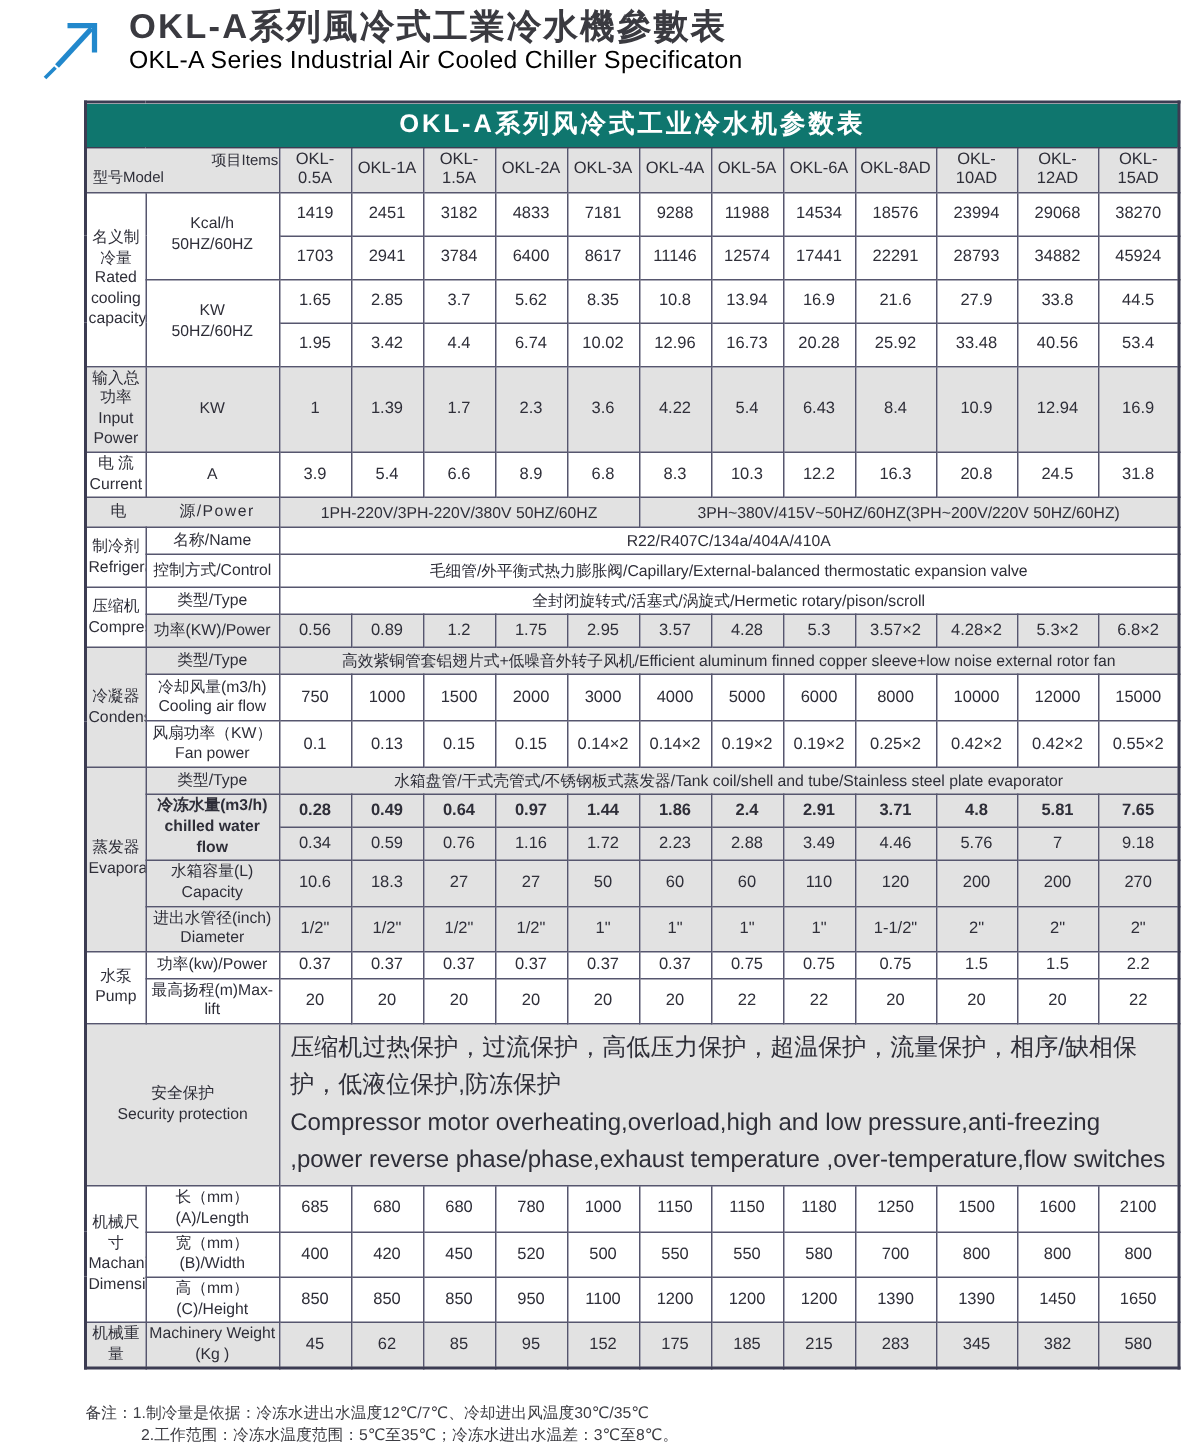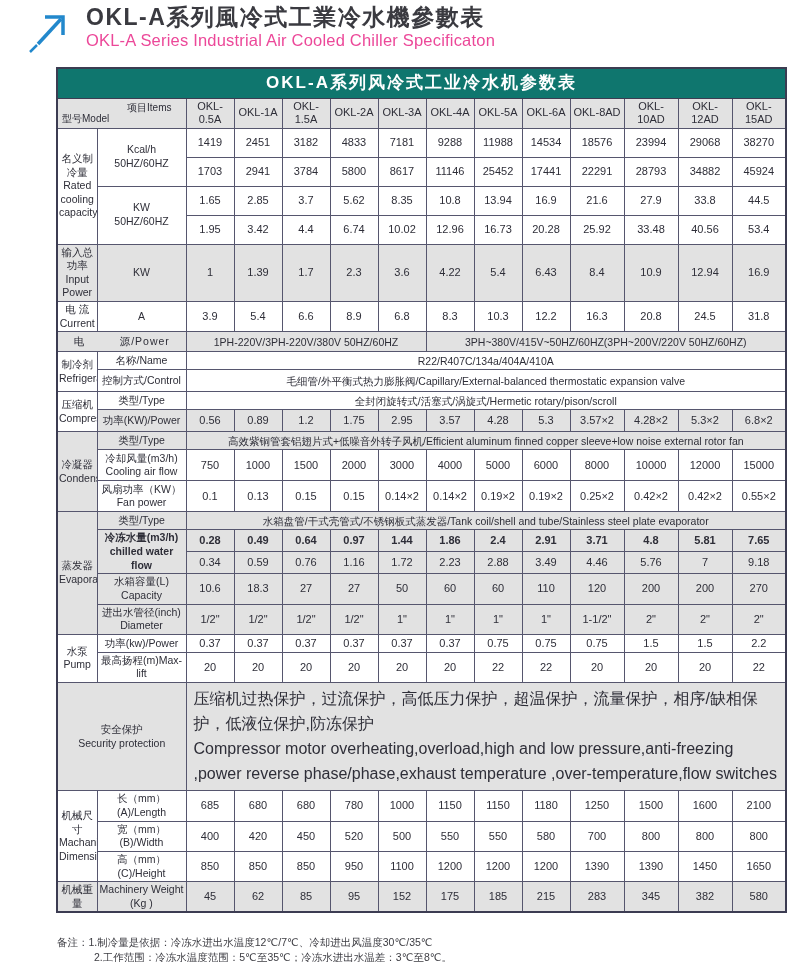--- a/index.html
+++ b/index.html
@@ -10,21 +10,21 @@
     -webkit-font-smoothing:antialiased;
   }
   
   .page-header{position:relative;height:56px;padding-top:3px;}
   .logo{position:absolute;left:24px;top:6px;width:48px;height:48px;}
   .title-cn{
     position:absolute;left:86px;top:2px;font-size:23px;font-weight:bold;
     letter-spacing:1.5px;color:#3a3a40;white-space:nowrap;
   }
   .title-en{
-    position:absolute;left:86px;top:31px;font-size:16.5px;color:#ec4899;
+    position:absolute;left:86px;top:31px;font-size:16.5px;color:#000000;
     letter-spacing:.2px;white-space:nowrap;
   }
   
   .table-wrap{margin:8px 0 0 56px;width:727px;}
   table{
     border-collapse:collapse;table-layout:fixed;width:727px;
     font-size:11px;color:#2e2e38;
   }
   td{
     border:1px solid #56566e;text-align:center;vertical-align:middle;
@@ -46,21 +46,21 @@
   }
   td.pwr{letter-spacing:1px;}
   
   td.corner{
     position:relative;padding:0;
     background-image:linear-gradient(to bottom right,
       transparent calc(50% - .7px), #56566e calc(50% - .7px),
       #56566e calc(50% + .7px), transparent calc(50% + .7px));
   }
   td.corner .m{position:absolute;left:4px;bottom:3px;font-size:10px;}
-  td.corner .i{position:absolute;right:14px;top:3px;font-size:10px;margin-left:24px;}
+  td.corner .i{position:absolute;right:0;top:3px;font-size:10px;margin-left:24px;}
   
   .notes{margin:22px 0 0 57px;font-size:10.5px;color:#3c3c42;width:710px;}
   .notes div{line-height:15px;white-space:nowrap;}
   .notes .i1{padding-left:37px;}
   .notes .i2{padding-left:46px;}
 </style>
 </head>
 <body>
 
 <div class="page-header">
@@ -126,24 +126,24 @@
           <td>14534</td>
           <td>18576</td>
           <td>23994</td>
           <td>29068</td>
           <td>38270</td>
         </tr>
         <tr style="height: 29px;">
           <td>1703</td>
           <td>2941</td>
           <td>3784</td>
-          <td>5800</td>
+          <td>6400</td>
           <td>8617</td>
           <td>11146</td>
-          <td>25452</td>
+          <td>12574</td>
           <td>17441</td>
           <td>22291</td>
           <td>28793</td>
           <td>34882</td>
           <td>45924</td>
         </tr>
         <tr style="height: 29px;">
           <td rowspan="2" class="item">KW<br>50HZ/60HZ</td>
           <td>1.65</td>
           <td>2.85</td>

